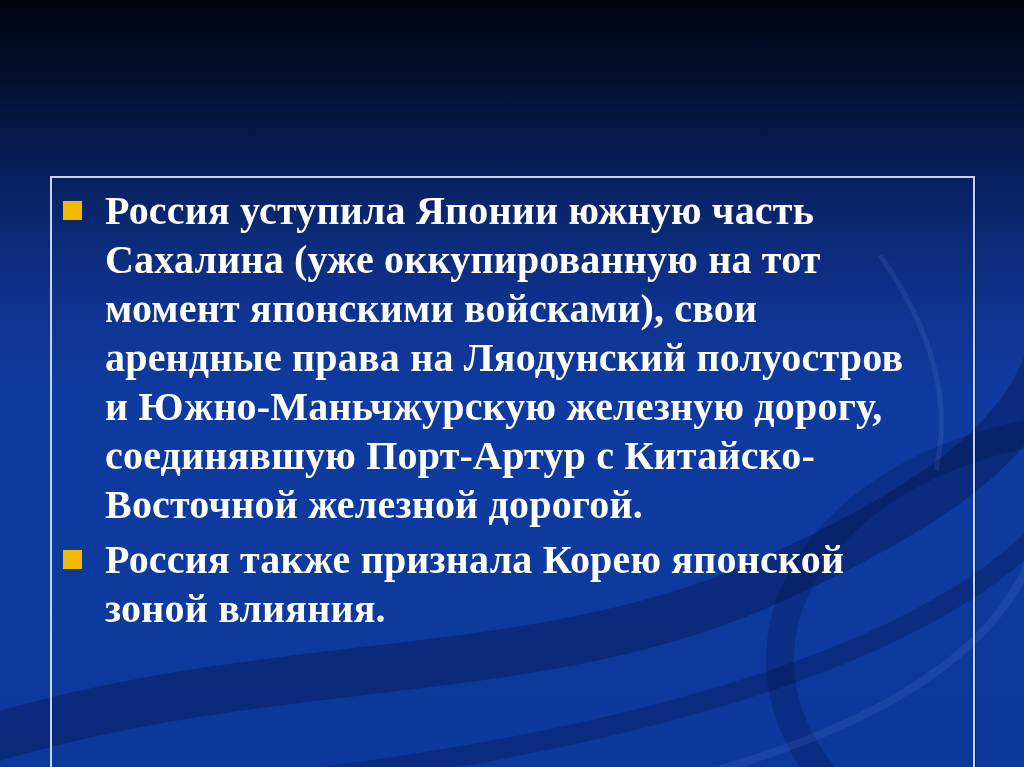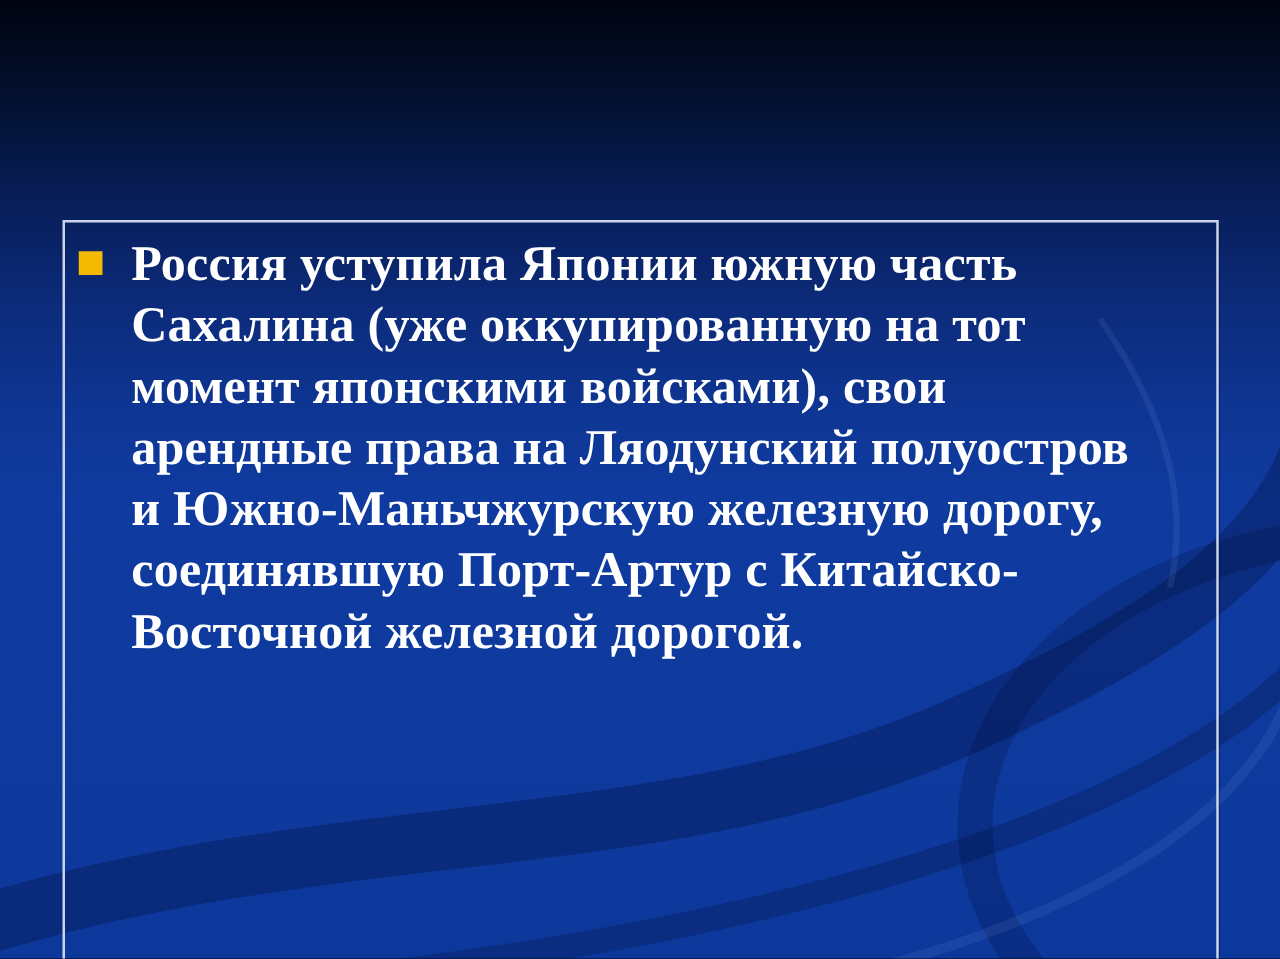--- a/index.html
+++ b/index.html
@@ -88,16 +88,21 @@
       <li class="bullet-item">
         <span class="bullet-marker"></span>
         <span class="bullet-text">Россия уступила Японии южную часть
 Сахалина (уже оккупированную на тот
 момент японскими войсками), свои
 арендные права на Ляодунский полуостров
 и Южно-Маньчжурскую железную дорогу,
 соединявшую Порт-Артур с Китайско-
 Восточной железной дорогой.</span>
       </li>
+      <li class="bullet-item">
+        <span class="bullet-marker"></span>
+        <span class="bullet-text">Россия также признала Корею японской
+зоной влияния.</span>
+      </li>
     </ul>
   </div>
 
 </div>
 
 </body></html>

